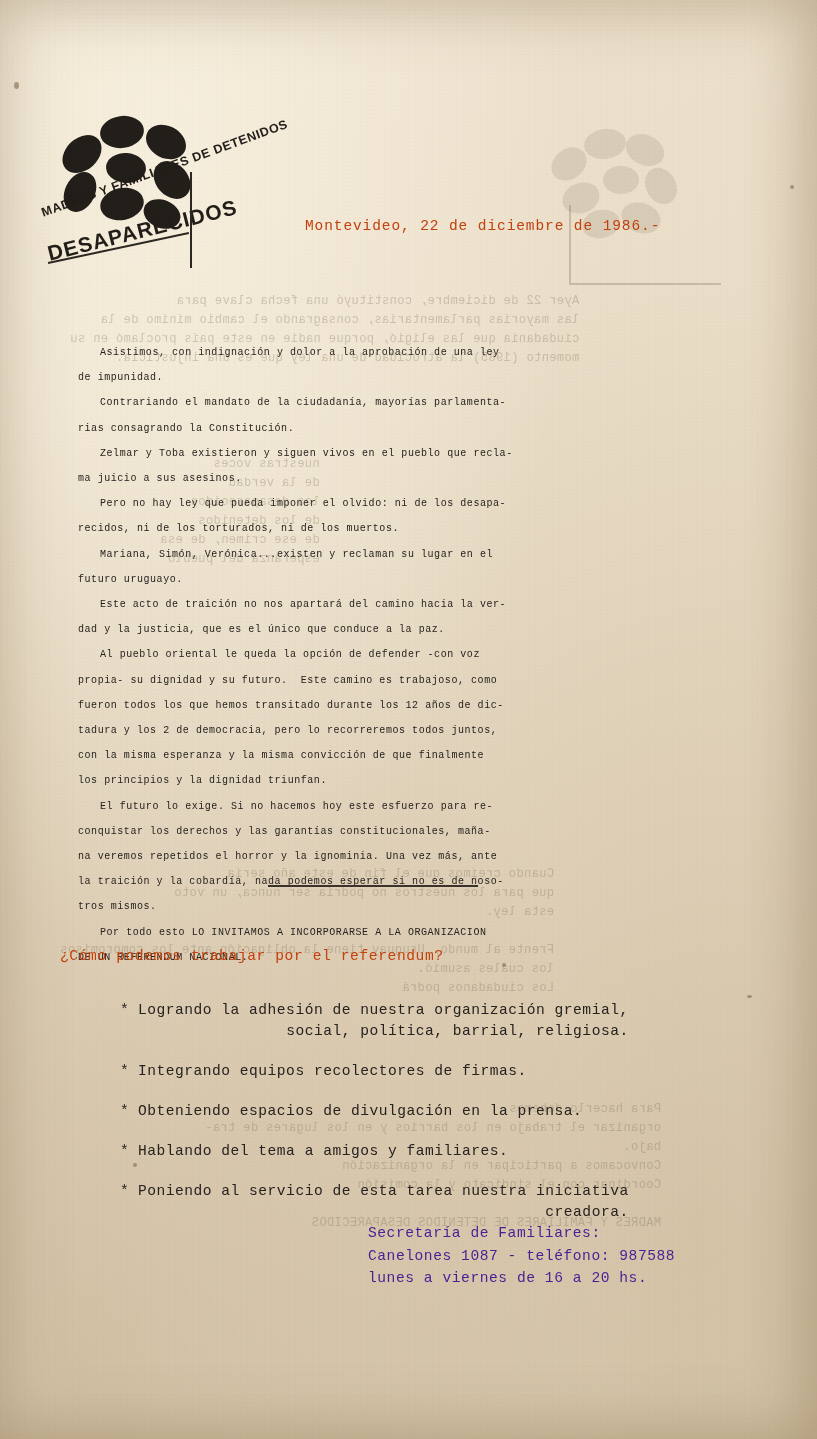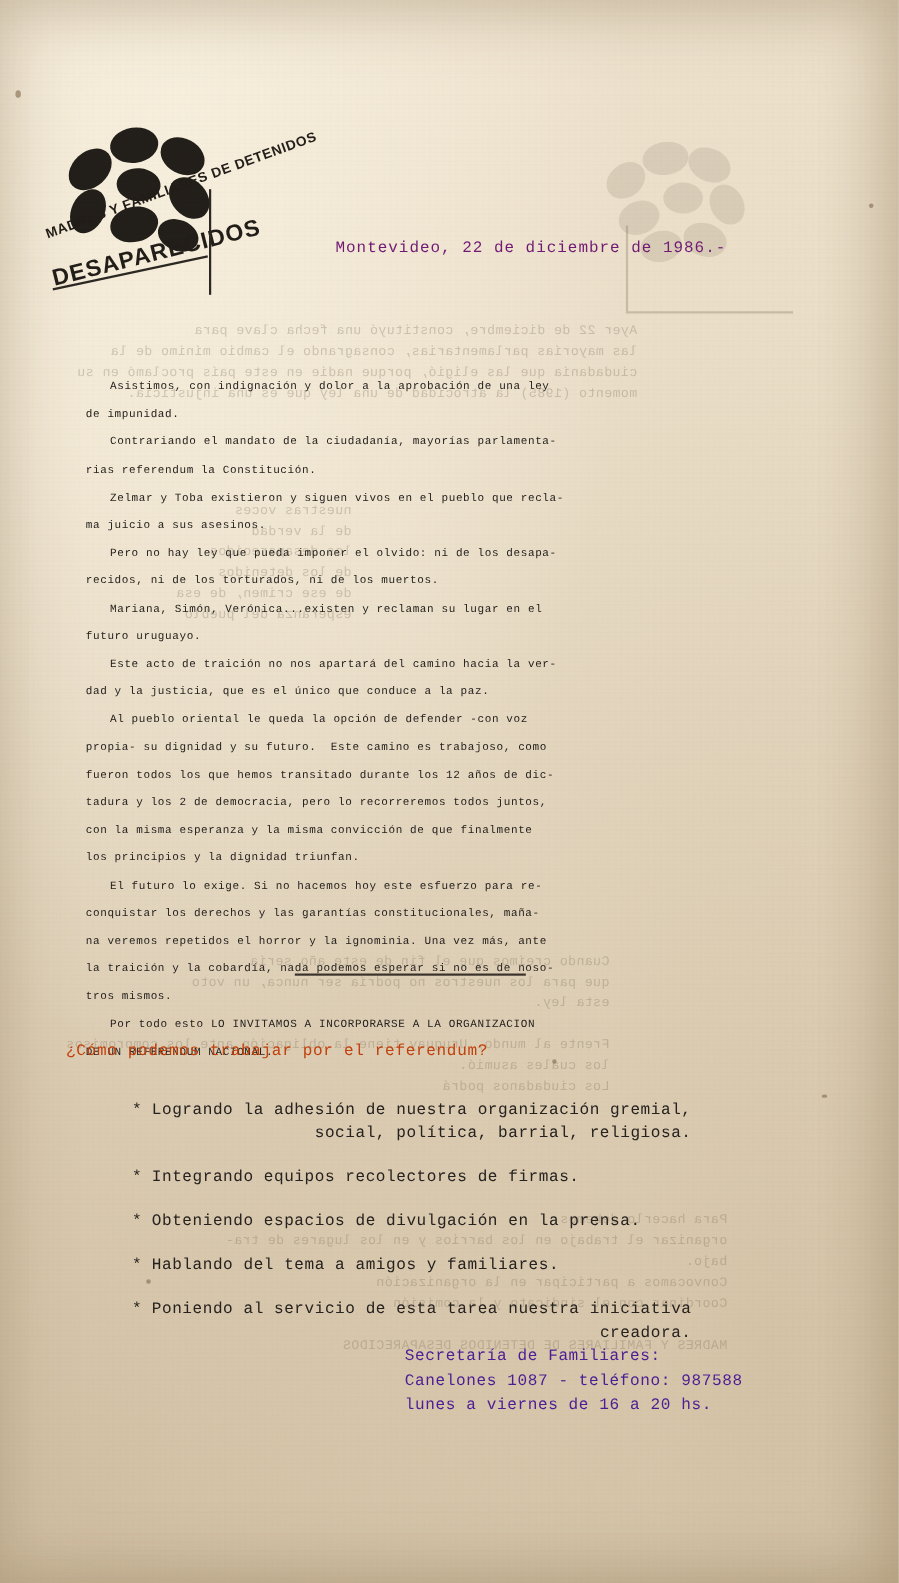--- a/index.html
+++ b/index.html
@@ -139,21 +139,21 @@
     background: #2b2722;
   }
 
   
   .dateline {
     position: absolute;
     left: 305px;
     top: 218px;
     font-size: 14.5px;
     letter-spacing: 0.9px;
-    color: #701a75;
+    color: #c2410c;
   }
 
   .body {
     position: absolute;
     left: 78px;
     top: 340px;
     width: 672px;
     font-size: 10px;
     line-height: 25.2px;
     letter-spacing: 0.55px;
@@ -280,21 +280,21 @@
     <div class="logo-text-a">MADRES Y FAMILIARES DE DETENIDOS</div>
     <div class="logo-text-b">DESAPARECIDOS</div>
     <div class="logo-rule"></div>
     <div class="logo-rule-v"></div>
   </div>
 
   <div class="dateline">Montevideo, 22 de diciembre de 1986.-</div>
 
   <div class="body" id="body-text"><div class="para">Asistimos, con indignación y dolor a la aprobación de una ley
 de impunidad.</div><div class="para">Contrariando el mandato de la ciudadanía, mayorías parlamenta-
-rias referendum la Constitución.</div><div class="para">Zelmar y Toba existieron y siguen vivos en el pueblo que recla-
+rias consagrando la Constitución.</div><div class="para">Zelmar y Toba existieron y siguen vivos en el pueblo que recla-
 ma juicio a sus asesinos.</div><div class="para">Pero no hay ley que pueda imponer el olvido: ni de los desapa-
 recidos, ni de los torturados, ni de los muertos.</div><div class="para">Mariana, Simón, Verónica...existen y reclaman su lugar en el
 futuro uruguayo.</div><div class="para">Este acto de traición no nos apartará del camino hacia la ver-
 dad y la justicia, que es el único que conduce a la paz.</div><div class="para">Al pueblo oriental le queda la opción de defender -con voz
 propia- su dignidad y su futuro.  Este camino es trabajoso, como
 fueron todos los que hemos transitado durante los 12 años de dic-
 tadura y los 2 de democracia, pero lo recorreremos todos juntos,
 con la misma esperanza y la misma convicción de que finalmente
 los principios y la dignidad triunfan.</div><div class="para">El futuro lo exige. Si no hacemos hoy este esfuerzo para re-
 conquistar los derechos y las garantías constitucionales, maña-

